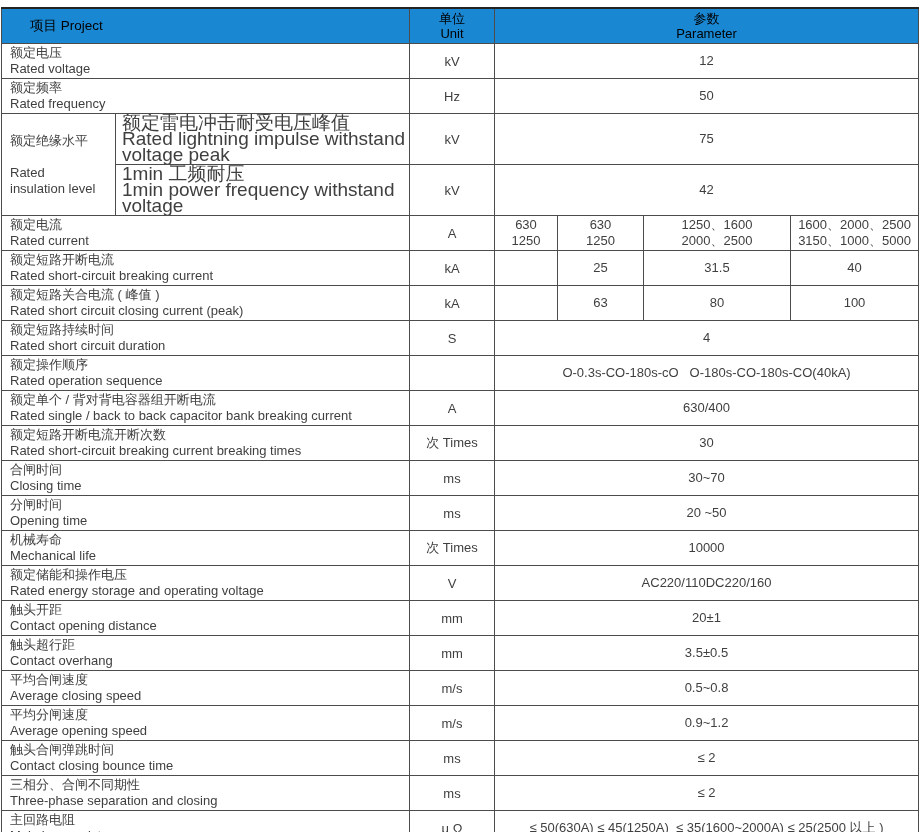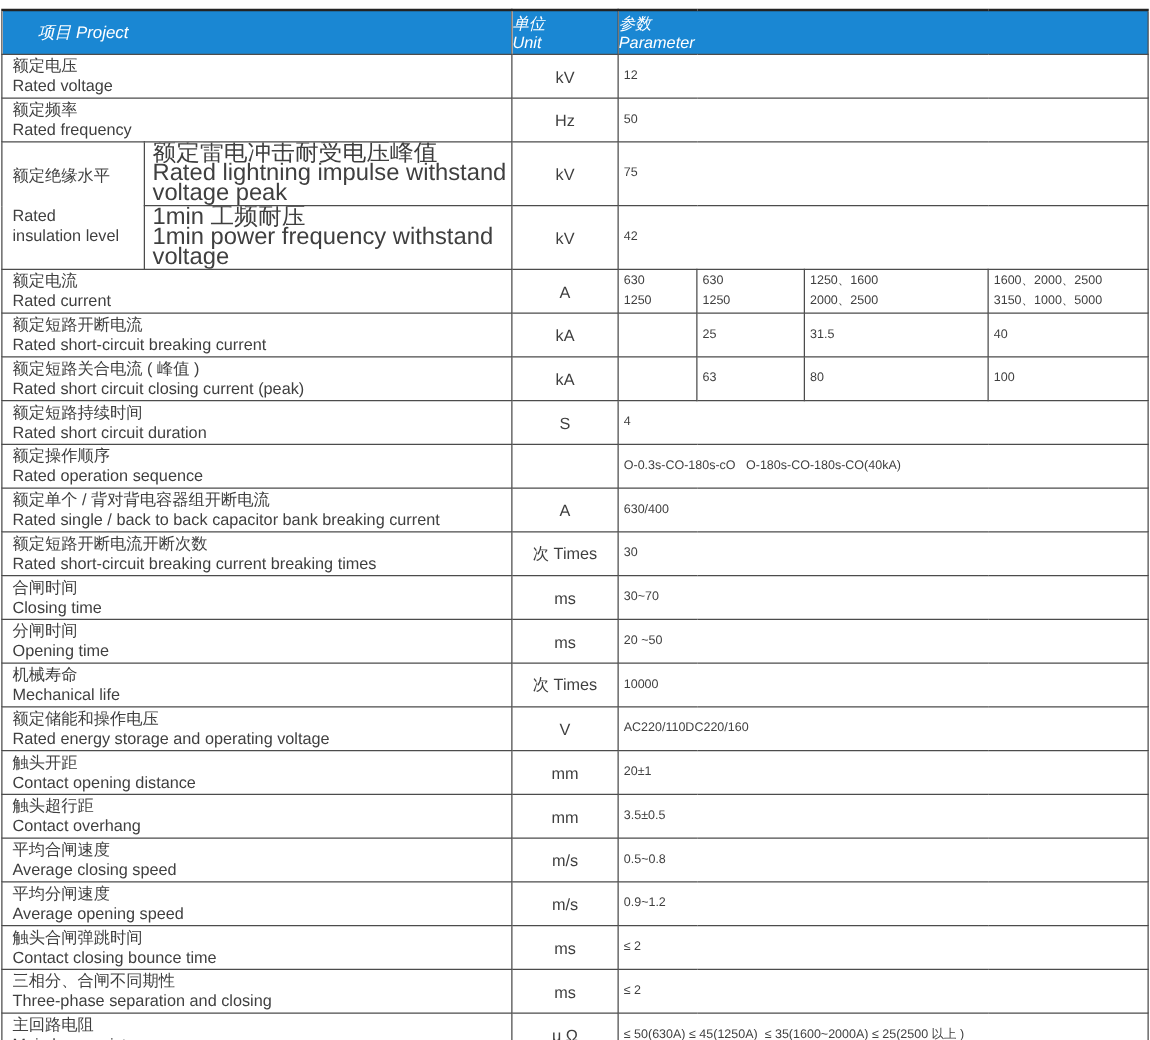--- a/index.html
+++ b/index.html
@@ -1,27 +1,27 @@
 <!DOCTYPE html>
 <html><head>
 <meta charset="utf-8">
 <style>
   html, body { margin:0; padding:0; background:#ffffff; }
   body { font-family:"Liberation Sans","DejaVu Sans",sans-serif; color:#3f3f3f; }
   .wrap { padding:7px 0 0 1px; }
   table.spec { border-collapse:collapse; table-layout:fixed; width:918px;
                border:1px solid #3a3a3a; border-top:2px solid #232323; border-bottom:2px solid #161616; }
   th, td { border:1px solid #4c4c4c; font-weight:normal; overflow:hidden; }
-  thead th { background:#1a87d3; color:#ffffff;font-style:italic; }
+  thead th { background:#1a87d3; color:#000000; }
   th.proj-h { text-align:left; padding:6px 4px 6px 28px; font-size:13.5px; }
-  th.hdr2 { text-align:left; font-size:13px; line-height:15px; padding:2px 0; }
+  th.hdr2 { text-align:center; font-size:13px; line-height:15px; padding:2px 0; }
   td.label { padding:1px 4px 1px 8px; font-size:13px; line-height:16px; text-align:left; }
   td.sublabel { padding:1px 2px 1px 6px; font-size:19px; line-height:16px; text-align:left; }
   td.unit { text-align:center; font-size:13px; padding:1px 2px; }
-  td.val { font-size:10px; line-height:16px; padding:1px 4px; white-space:pre-wrap; }
+  td.val { text-align:center; font-size:13px; line-height:16px; padding:1px 4px; white-space:pre-wrap; }
   .pre { white-space:pre-line; }
 </style>
 </head>
 <body>
 
 <div class="wrap">
 <table class="spec">
   <colgroup>
     <col style="width:114px">
         <col style="width:294px">

